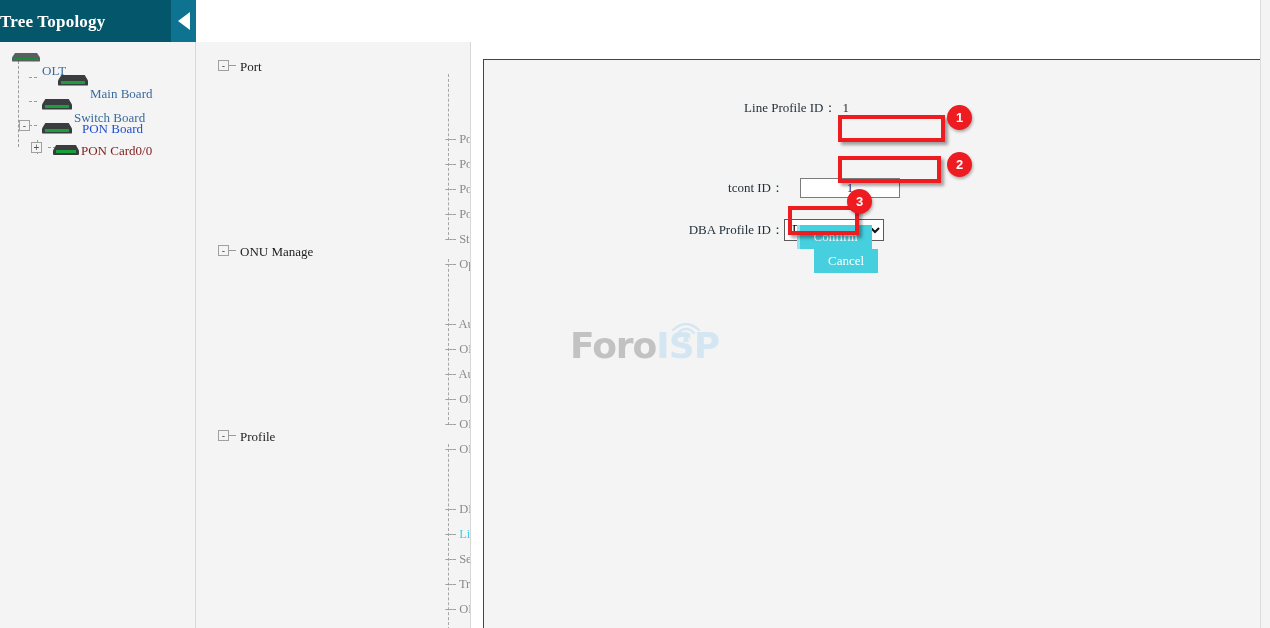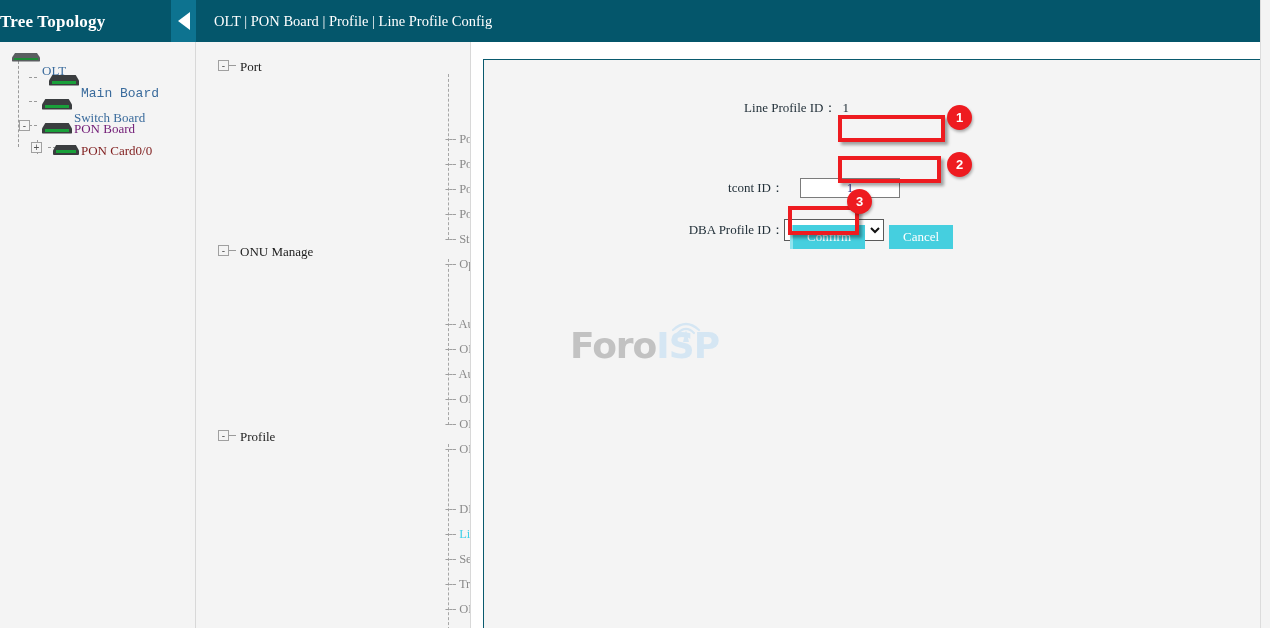--- a/index.html
+++ b/index.html
@@ -37,21 +37,21 @@
     border-top: 9px solid transparent;
     border-bottom: 9px solid transparent;
     border-right: 12px solid #ffffff;
   }
   #tree-body { position: relative; width: 195px; height: 586px; background: #f4f4f4; }
 
   .tnode { position: absolute; display: flex; align-items: center; height: 20px; white-space: nowrap; }
   .tnode .tlabel { font-size: 13px; line-height: 1; }
   .tlabel.gray { color: #7f1d1d; }
   .tlabel.blue { color: #3a6b9c; margin-top: 26px; }
-  .tlabel.cyan { color: #701a75; }
+  .tlabel.cyan { color: #1d4ed8; margin-left: 8px; }
 
   
   .dev {
     position: relative; width: 30px; height: 11px; margin-right: 2px; flex: 0 0 auto;
   }
   .dev .body {
     position: absolute; left: 0; top: 0; width: 30px; height: 11px;
     background: #3a3d3f;
     border-radius: 2px 2px 1px 1px;
     clip-path: polygon(12% 0%, 88% 0%, 100% 55%, 100% 100%, 0% 100%, 0% 55%);
@@ -196,21 +196,21 @@
       <div class="hdash" style="left:48px; top:105px; width:8px;"></div>
 
       <div class="tnode" style="left:12px; top:5px;">
         <span class="dev olt">
             <span class="body"></span>
             <span class="led"></span>
           </span>
         <span class="tlabel blue">OLT</span>
       </div>
 
-      <div class="tnode" style="left:49px; top:28px;font-family:Liberation Mono, monospace;">
+      <div class="tnode" style="left:58px; top:28px;">
         <span class="dev">
             <span class="body"></span>
             <span class="led"></span>
           </span>
         <span class="tlabel blue">Main Board</span>
       </div>
 
       <div class="tnode" style="left:42px; top:52px;">
         <span class="dev">
             <span class="body"></span>
@@ -237,23 +237,20 @@
         <span class="dev small">
             <span class="body"></span>
             <span class="led"></span>
           </span>
         <span class="tlabel gray">PON Card0/0</span>
       </div>
 
     </div>
   </div>
 
-  <div id="breadcrumb-bar">
-    <div class="crumb">OLT | PON Board | Profile | Line Profile Config</div>
-  </div>
 
   <div id="nav-panel">
 
     <div class="grp-exp" style="left:22px; top:18px;">
       <span>-</span>
     </div>
     <div class="grp-stub" style="left:33px; top:23px;"></div>
     <div class="nav-group-title" style="left:44px; top:17px;">Port</div>
     <div class="nav-vline" style="left:252px; top:32px; height:166px;"></div>
 
@@ -361,21 +358,21 @@
         <input id="tcont-input" type="text" value="1" style="">
       </div>
 
       <div class="form-row" style="left:190px; top:159px;">
         <span class="form-label" style="width:110px;">DBA Profile ID：</span>
         <select id="dba-select">
           <option>DBA_1G</option>
         </select>
       </div>
 
-      <div class="form-row" style="left:306px; top:165px;">
+      <div class="form-row" style="left:306px; top:165px;flex-direction:column;">
         <button id="confirm-btn" class="btn">Confirm</button>
         <button id="cancel-btn" class="btn" style="margin-left:24px;">Cancel</button>
       </div>
 
       <div id="watermark">
         <svg class="wm-ant" viewBox="0 0 40 26">
           <path d="M7 14 Q20 2 33 14" stroke="#bcdcf3" stroke-width="2.2" fill="none" stroke-linecap="round"></path>
           <path d="M12 17 Q20 9 28 17" stroke="#bcdcf3" stroke-width="2.2" fill="none" stroke-linecap="round"></path>
           <path d="M17 20 Q20 16 23 20" stroke="#bcdcf3" stroke-width="2.2" fill="none" stroke-linecap="round"></path>
           <path d="M20 14 L17 26 L23 26 Z" fill="#bcdcf3"></path>

